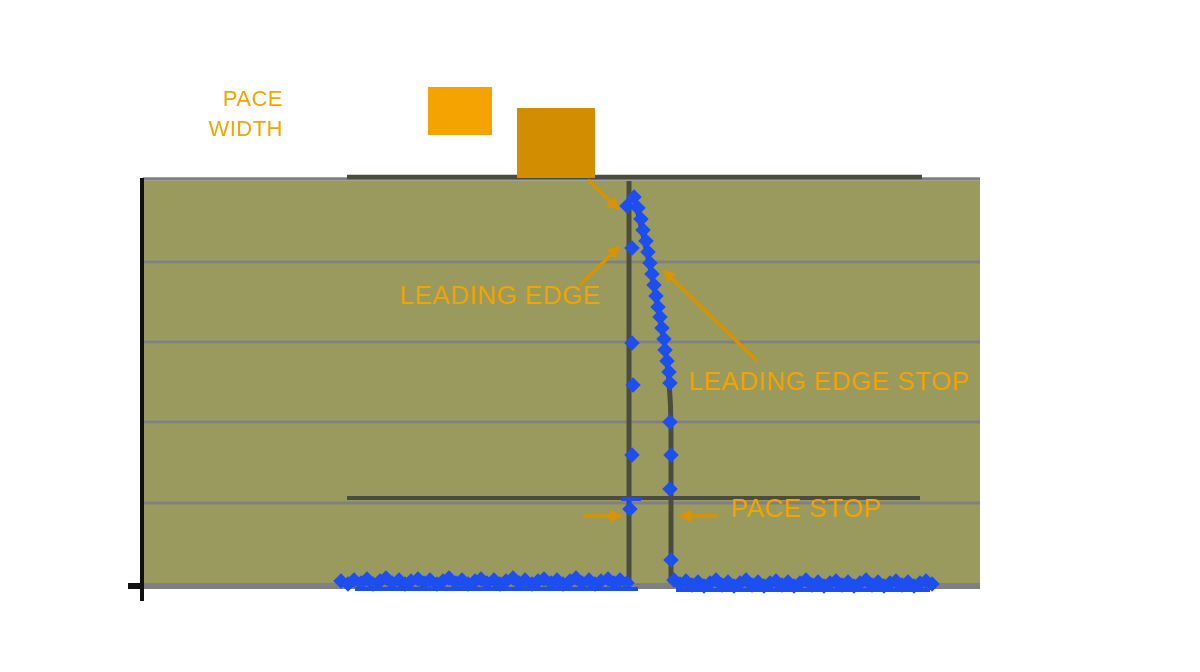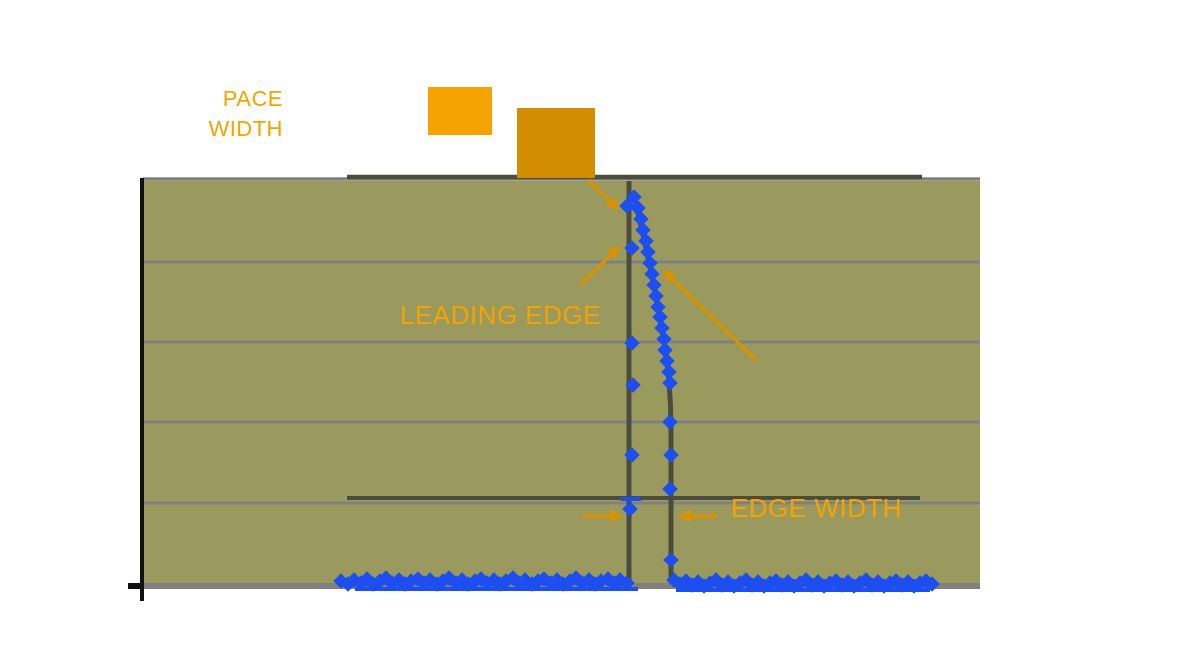--- a/index.html
+++ b/index.html
@@ -10,21 +10,21 @@
   svg{position:absolute;left:0;top:0;}
   .lbl{
     position:absolute;color:#F5A300;white-space:nowrap;
     font-family:"Liberation Sans", sans-serif;
   }
   .lbl.big{font-size:26px;letter-spacing:0.5px;}
   .title2{
     position:absolute;top:84px;right:697px;text-align:right;
     color:#F5A300;font-size:22px;line-height:30px;letter-spacing:0.5px;
   }
-  #lbl-le{left:400px;top:300px;}
+  #lbl-le{left:400px;top:280px;}
   #lbl-les{left:689px;top:366px;}
   #lbl-pw{left:731px;top:493px;}
 </style>
 </head>
 <body>
 
 <div class="stage">
   <svg id="plot" width="1200" height="672">
       <defs>
         <marker id="ah" viewBox="0 0 10 10" refX="8.5" refY="5" markerWidth="15" markerHeight="13" orient="auto" markerUnits="userSpaceOnUse">
@@ -173,14 +173,15 @@
       <line x1="757" y1="361" x2="664" y2="271" stroke="#D89300" stroke-width="3.5" marker-end="url(#ah)"></line>
       <line x1="583" y1="516" x2="621" y2="516" stroke="#D89300" stroke-width="3.5" marker-end="url(#ah)"></line>
       <line x1="718" y1="516" x2="680" y2="516" stroke="#D89300" stroke-width="3.5" marker-end="url(#ah)"></line>
     </svg>
 
   <div class="title2">
     <div>PACE</div>
     <div>WIDTH</div>
   </div>
   <div class="lbl big" id="lbl-le">LEADING EDGE</div>
-  <div class="lbl big" id="lbl-pw">EDGE WIDTH</div>
+  <div class="lbl big" id="lbl-les">LEADING EDGE STOP</div>
+  <div class="lbl big" id="lbl-pw">PACE STOP</div>
 </div>
 
 </body></html>

